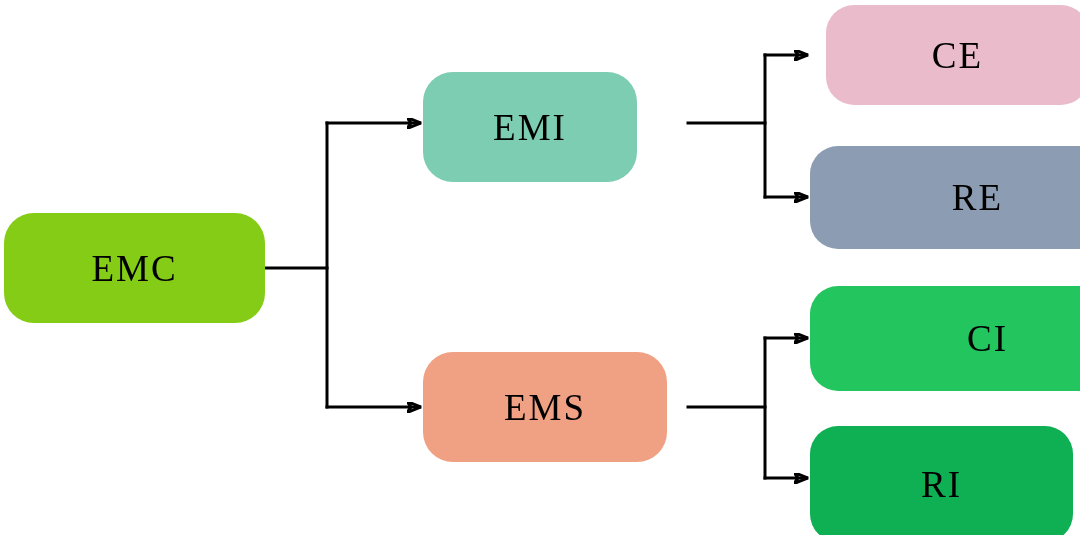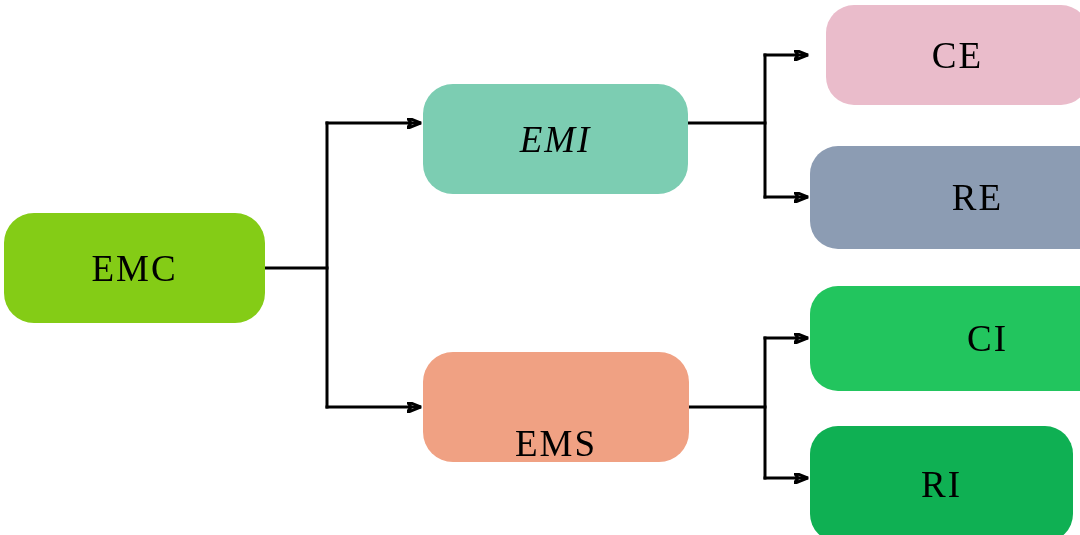--- a/index.html
+++ b/index.html
@@ -36,22 +36,22 @@
     border-radius: 30px;
   }
   .node-label {
     font-size: 37px;
     color: #000000;
     letter-spacing: 2px;
     line-height: 1;
     user-select: none;
   }
   #n-emc { left: 4px;   top: 213px; width: 261px; height: 110px; }
-  #n-emi { left: 423px; top: 84px;  width: 265px; height: 110px; font-style: italic; }
-  #n-ems { left: 423px; top: 352px; width: 266px; height: 110px; align-items: flex-end; }
+  #n-emi { left: 423px; top: 72px;  width: 214px; height: 110px; }
+  #n-ems { left: 423px; top: 352px; width: 244px; height: 110px; }
   #n-ce  { left: 810px; top: 5px;   width: 263px; height: 100px; border-radius: 28px; }
   #n-re  { left: 810px; top: 146px; width: 263px; height: 103px; border-radius: 28px; }
   #n-ci  { left: 810px; top: 286px; width: 263px; height: 105px; border-radius: 28px; }
   #n-ri  { left: 810px; top: 426px; width: 263px; height: 116px; border-radius: 28px; }
 </style>
 </head>
 <body>
 
 <div class="canvas">
 

